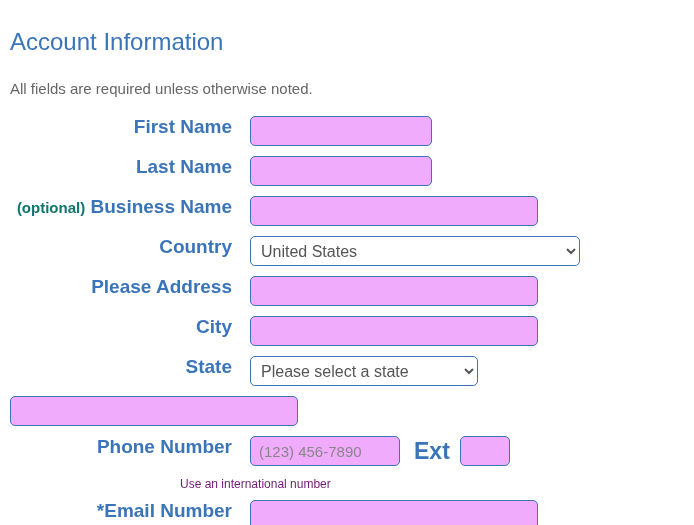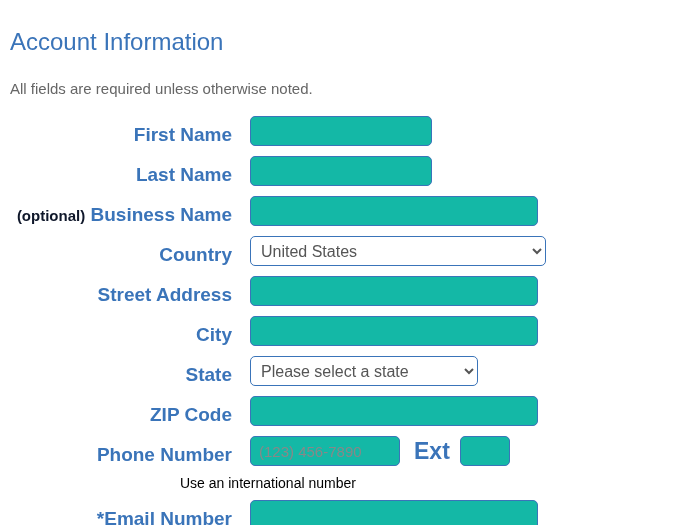--- a/index.html
+++ b/index.html
@@ -15,81 +15,81 @@
       color: #3a74b9;
       margin-bottom: 24px;
     }
     .subtext {
       font-size: 15px;
       color: #666;
       margin-bottom: 19px;
     }
     .form-row {
       display: flex;
-      align-items: flex-end;
+      align-items: flex-start;
       margin-bottom: 10px;
     }
     .label-col {
       width: 240px;
       text-align: right;
       padding-right: 18px;
       font-size: 19px;
       color: #3a74b9;
       font-weight: 600;
       white-space: nowrap;
     }
     .optional {
-      color: #0f172a;
+      color: #0f766e;
       font-size: 15px;
       font-weight: 600;
     }
     .field-col {
       flex: 0 0 auto;
       display: flex;
       align-items: center;
     }
     input[type="text"] {
       border: 1px solid #3a74b9;
       border-radius: 5px;
       height: 30px;
       padding: 4px 8px;
       font-size: 15px;
       color: #333;
-      background: #14b8a6;
+      background: #f0abfc;
     }
     input.w-short { width: 182px; }
     input.w-long { width: 288px; }
     input.w-phone { width: 150px; }
     input.w-ext { width: 50px; }
     select {
       border: 1px solid #3a74b9;
       border-radius: 5px;
       height: 30px;
       padding: 3px 6px;
       font-size: 16px;
       color: #555;
       background: #fff;
     }
-    select.w-country { width: 296px; }
+    select.w-country { width: 330px; }
     select.w-state { width: 228px; }
     .ext-label {
       font-size: 23px;
       color: #3a74b9;
       font-weight: 600;
       margin: 0 10px 0 14px;
     }
     .link-row {
       text-align: left;
       padding-left: 170px;
       margin-top: -2px;
       margin-bottom: 8px;
     }
     .link {
-      font-size: 14px;
-      color: #000000;
+      font-size: 12px;
+      color: #701a75;
       cursor: pointer;
     }
     input::placeholder { color: #888; }
   </style>
 </head>
 <body>
 
 <h1 class="heading">Account Information</h1>
 <p class="subtext">All fields are required unless otherwise noted.</p>
 
@@ -120,21 +120,21 @@
 <div class="form-row">
   <div class="label-col">Country</div>
   <div class="field-col">
     <select class="w-country">
       <option>United States</option>
     </select>
   </div>
 </div>
 
 <div class="form-row">
-  <div class="label-col">Street Address</div>
+  <div class="label-col">Please Address</div>
   <div class="field-col">
     <input type="text" class="w-long" value="" style="">
   </div>
 </div>
 
 <div class="form-row">
   <div class="label-col">City</div>
   <div class="field-col">
     <input type="text" class="w-long" value="" style="">
   </div>
@@ -143,21 +143,20 @@
 <div class="form-row">
   <div class="label-col">State</div>
   <div class="field-col">
     <select class="w-state">
       <option>Please select a state</option>
     </select>
   </div>
 </div>
 
 <div class="form-row">
-  <div class="label-col">ZIP Code</div>
   <div class="field-col">
     <input type="text" class="w-long" value="" style="">
   </div>
 </div>
 
 <div class="form-row">
   <div class="label-col">Phone Number</div>
   <div class="field-col">
     <input type="text" class="w-phone" placeholder="(123) 456-7890" style="">
     <span class="ext-label">Ext</span>

